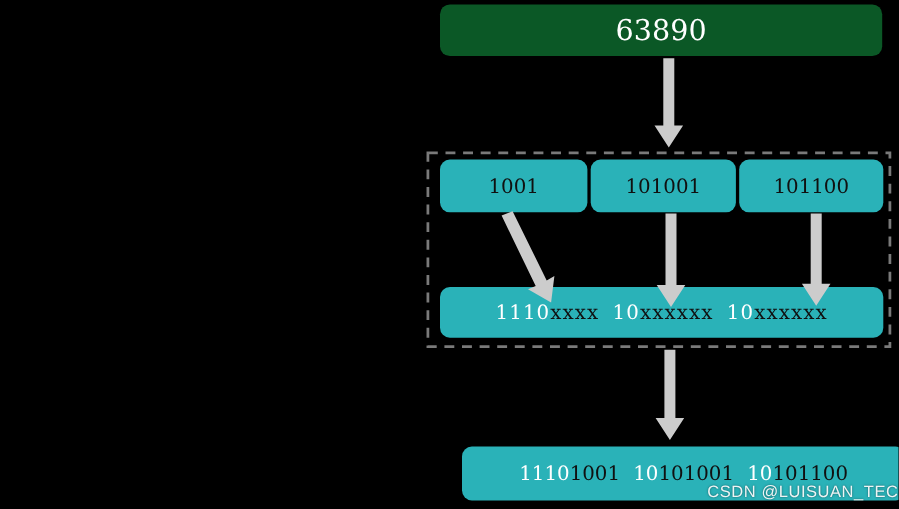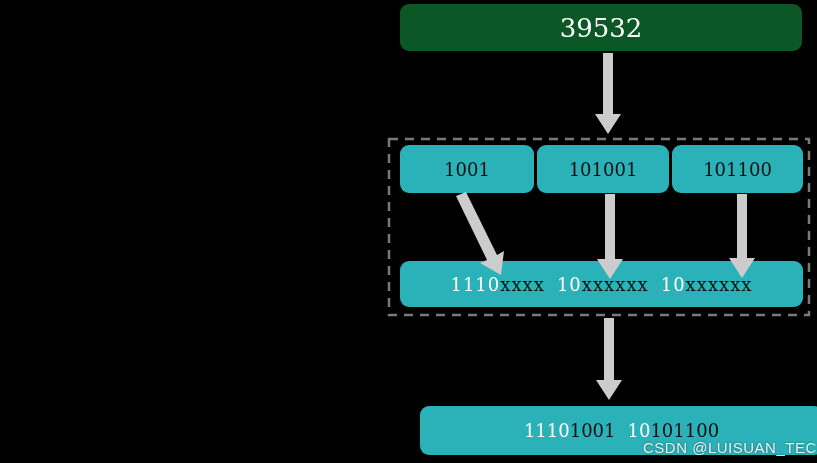--- a/index.html
+++ b/index.html
@@ -71,41 +71,42 @@
     text-shadow: 0 0 2px rgba(0,0,0,0.55);
     white-space: nowrap;
   }
 </style>
 </head>
 <body>
 
 <div class="canvas">
 
   <div class="node green top-box">
-    <span>39532</span>
+    <span>63890</span>
   </div>
 
   <div class="node teal grp-box-1">
     <span>1001</span>
   </div>
   <div class="node teal grp-box-2">
     <span>101001</span>
   </div>
   <div class="node teal grp-box-3">
     <span>101100</span>
   </div>
 
   <div class="node teal template-box">
     <span class="seg"><span class="prefix">1110</span><span class="rest">xxxx</span></span>
     <span class="seg"><span class="prefix">10</span><span class="rest">xxxxxx</span></span>
     <span class="seg"><span class="prefix">10</span><span class="rest">xxxxxx</span></span>
   </div>
 
   <div class="node teal result-box">
     <span class="seg"><span class="prefix">1110</span><span class="rest">1001</span></span>
+    <span class="seg"><span class="prefix">10</span><span class="rest">101001</span></span>
     <span class="seg"><span class="prefix">10</span><span class="rest">101100</span></span>
   </div>
 
   <svg class="overlay" viewBox="0 0 817 463" aria-hidden="true">
     <rect class="dashed-rect" x="389" y="139" width="420" height="176"></rect>
     <polygon class="arrow" points="603,53 613,53 613,114 621,114 608,134 595,114 603,114"></polygon>
     <polygon class="arrow" points="456,196 466,192 497,255 504,251 501,275 480,263 487,260"></polygon>
     <polygon class="arrow" points="605,194 615,194 615,259 623,259 610,279 597,259 605,259"></polygon>
     <polygon class="arrow" points="737,194 747,194 747,258 755,258 742,278 729,258 737,258"></polygon>
     <polygon class="arrow" points="604,318 614,318 614,380 622,380 609,400 596,380 604,380"></polygon>

